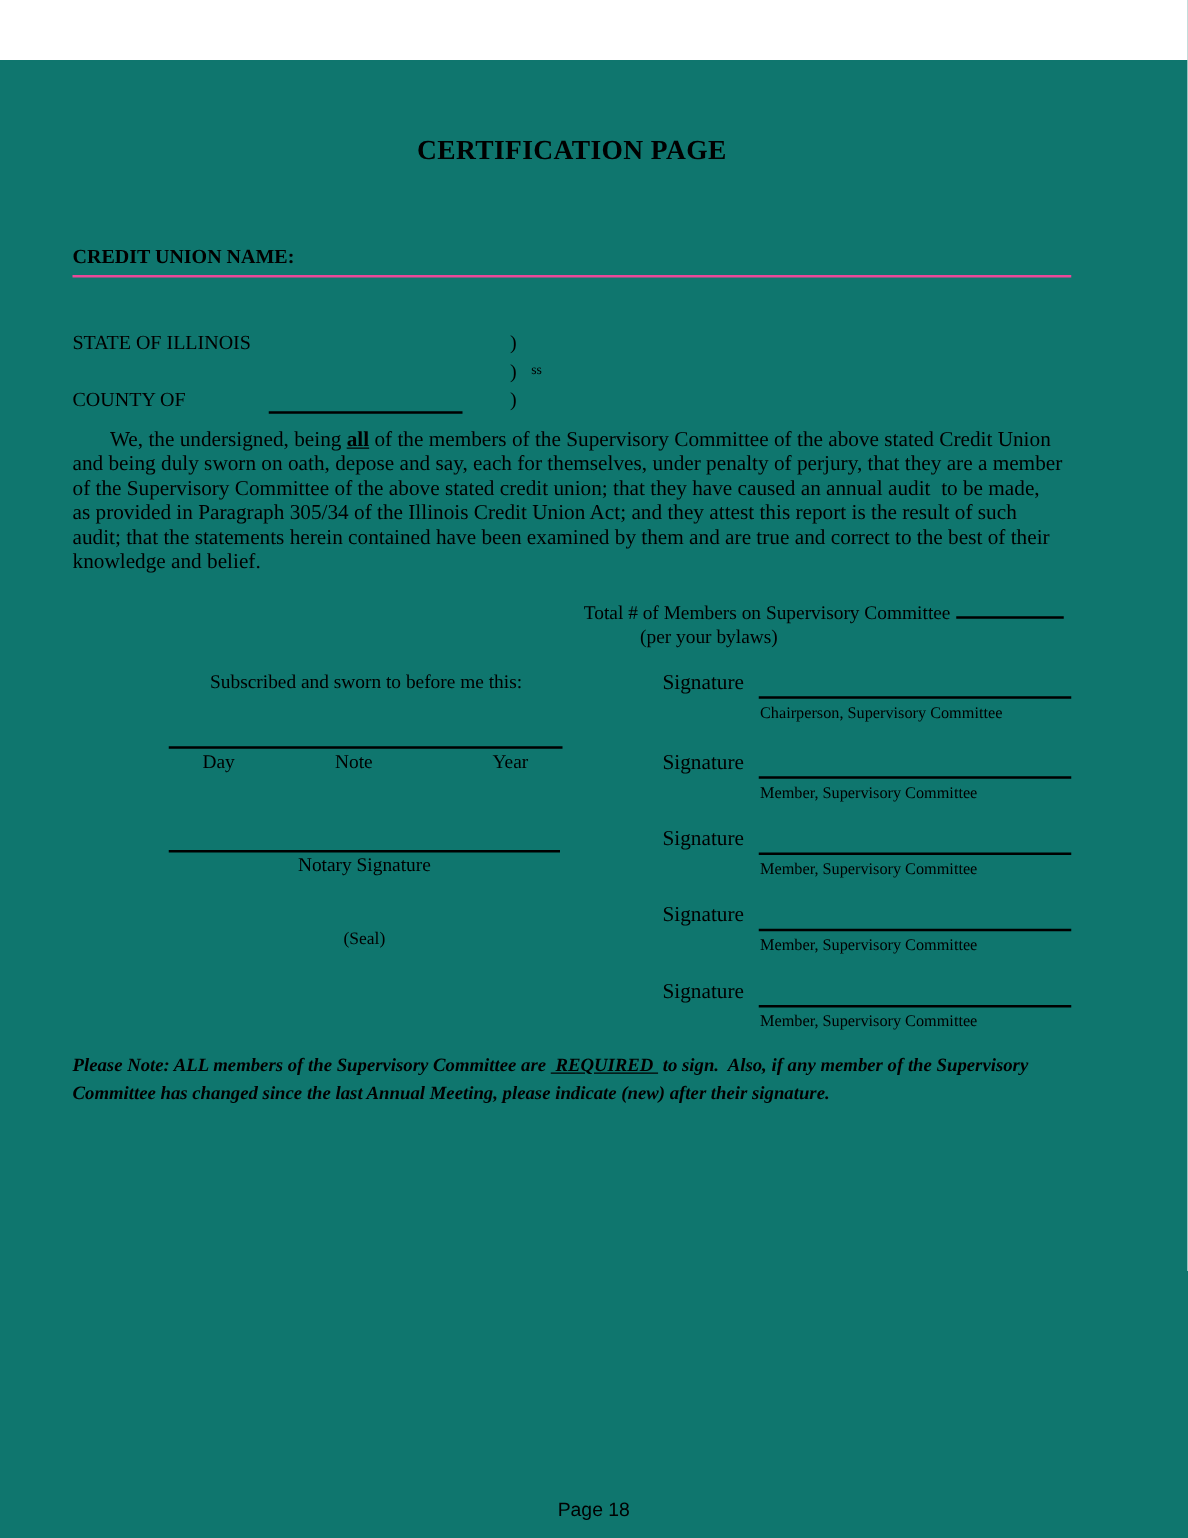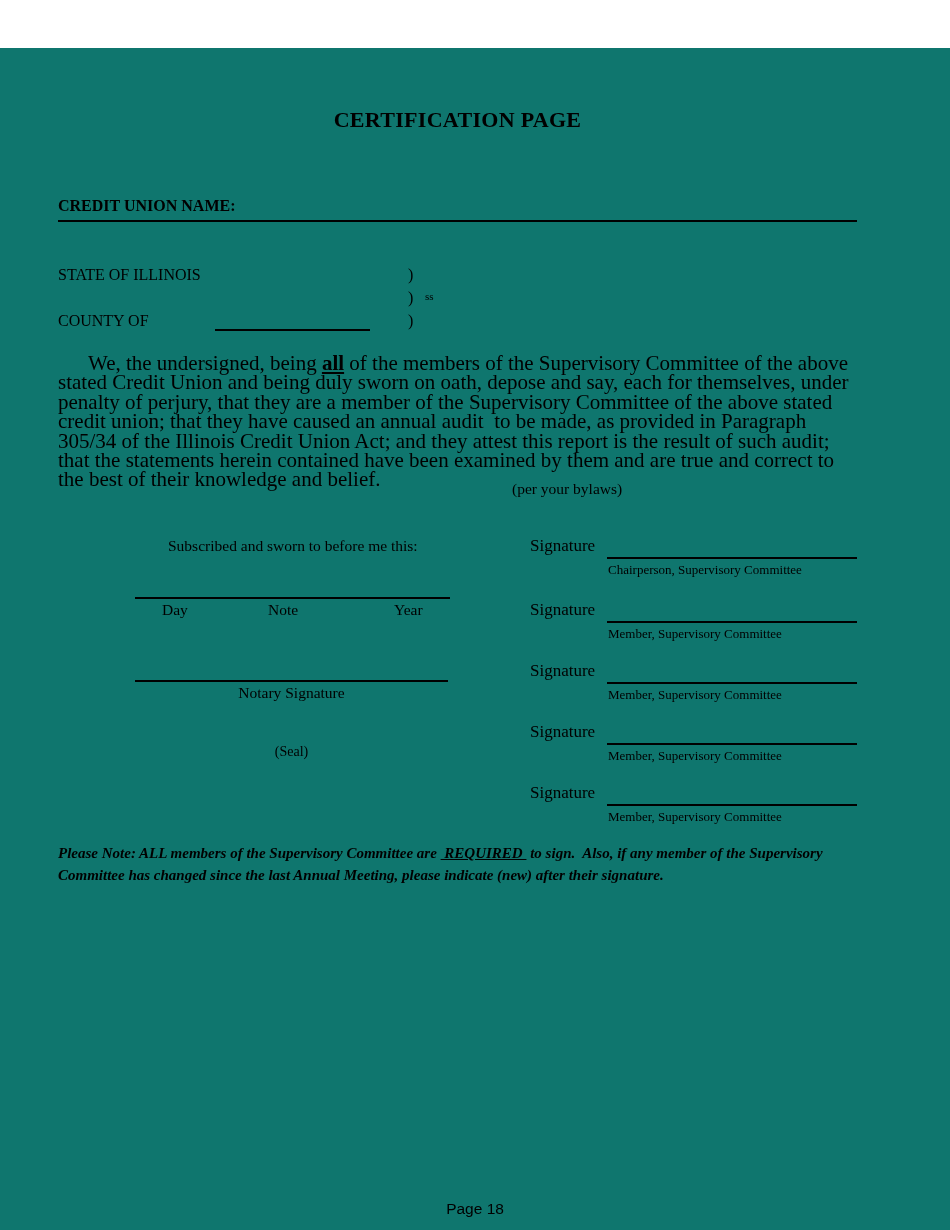--- a/index.html
+++ b/index.html
@@ -11,45 +11,45 @@
   }
   .abs { position:absolute; }
 
   .title {
     top:59px; left:58px; width:799px; text-align:center;
     font-size:22px; font-weight:bold; letter-spacing:0.3px;
   }
 
   .cu-block {
     top:149px; left:58px; width:799px; height:23px;
-    border-bottom:2px solid #000000;
+    border-bottom:2px solid #ec4899;
     font-size:16px; font-weight:bold;
   }
 
   .jurat-row { left:58px; width:420px; font-size:16px; }
   .jurat-paren { position:absolute; left:350px; top:0; }
   .jurat-ss { position:absolute; left:367px; top:1px; font-size:11px; }
   .county-blank {
     top:281px; left:215px; width:155px; height:0;
     border-bottom:2px solid #000;
   }
 
   .oath {
-    top:306px; left:58px; width:792px;
-    font-size:21px; line-height:19.4px;
+    top:294px; left:58px; width:792px;
+    font-size:17px; line-height:19.4px;
     text-indent:30px; white-space:pre-wrap;
   }
   .oath .emph { font-weight:bold; text-decoration:underline; }
 
   .total-block { top:431px; left:467px; font-size:15.5px; line-height:19px; }
   .total-blank {
     display:inline-block; width:86px; margin-left:5px;
     border-bottom:2px solid #000; height:14px; vertical-align:baseline;
   }
-  .total-sub { margin-left:45px;text-align:right; }
+  .total-sub { margin-left:45px; }
 
   .subscribed { top:489px; left:168px; font-size:15.5px; }
 
   .date-line { top:549px; left:135px; width:315px; height:0; border-bottom:2px solid #000; }
   .date-label { top:553px; font-size:15.5px; }
   .day-label { left:162px; }
   .month-label { left:268px; }
   .year-label { left:394px; }
 
   .notary-line { top:632px; left:135px; width:313px; height:0; border-bottom:2px solid #000; }
@@ -94,20 +94,23 @@
   </div>
   <div class="abs jurat-row" style="top:264px;">
     <span>COUNTY OF</span>
     <span class="jurat-paren">)</span>
   </div>
   <div class="abs county-blank"></div>
 
   <div class="abs oath"><span>We, the undersigned, being </span><span class="emph">all</span><span> of the members of the Supervisory Committee of the above stated Credit Union and being duly sworn on oath, depose and say, each for themselves, under penalty of perjury, that they are a member of the Supervisory Committee of the above stated credit union; that they have caused an annual audit  to be made, as provided in Paragraph 305/34 of the Illinois Credit Union Act; and they attest this report is the result of such audit; that the statements herein contained have been examined by them and are true and correct to the best of their knowledge and belief.</span></div>
 
   <div class="abs total-block">
+    <div>
+      <span>Total # of Members on Supervisory Committee</span><span class="total-blank"></span>
+    </div>
     <div class="total-sub">(per your bylaws)</div>
   </div>
 
   <div class="abs subscribed">Subscribed and sworn to before me this:</div>
 
   <div class="abs date-line"></div>
   <span class="abs date-label day-label">Day</span>
   <span class="abs date-label month-label">Note</span>
   <span class="abs date-label year-label">Year</span>
 

